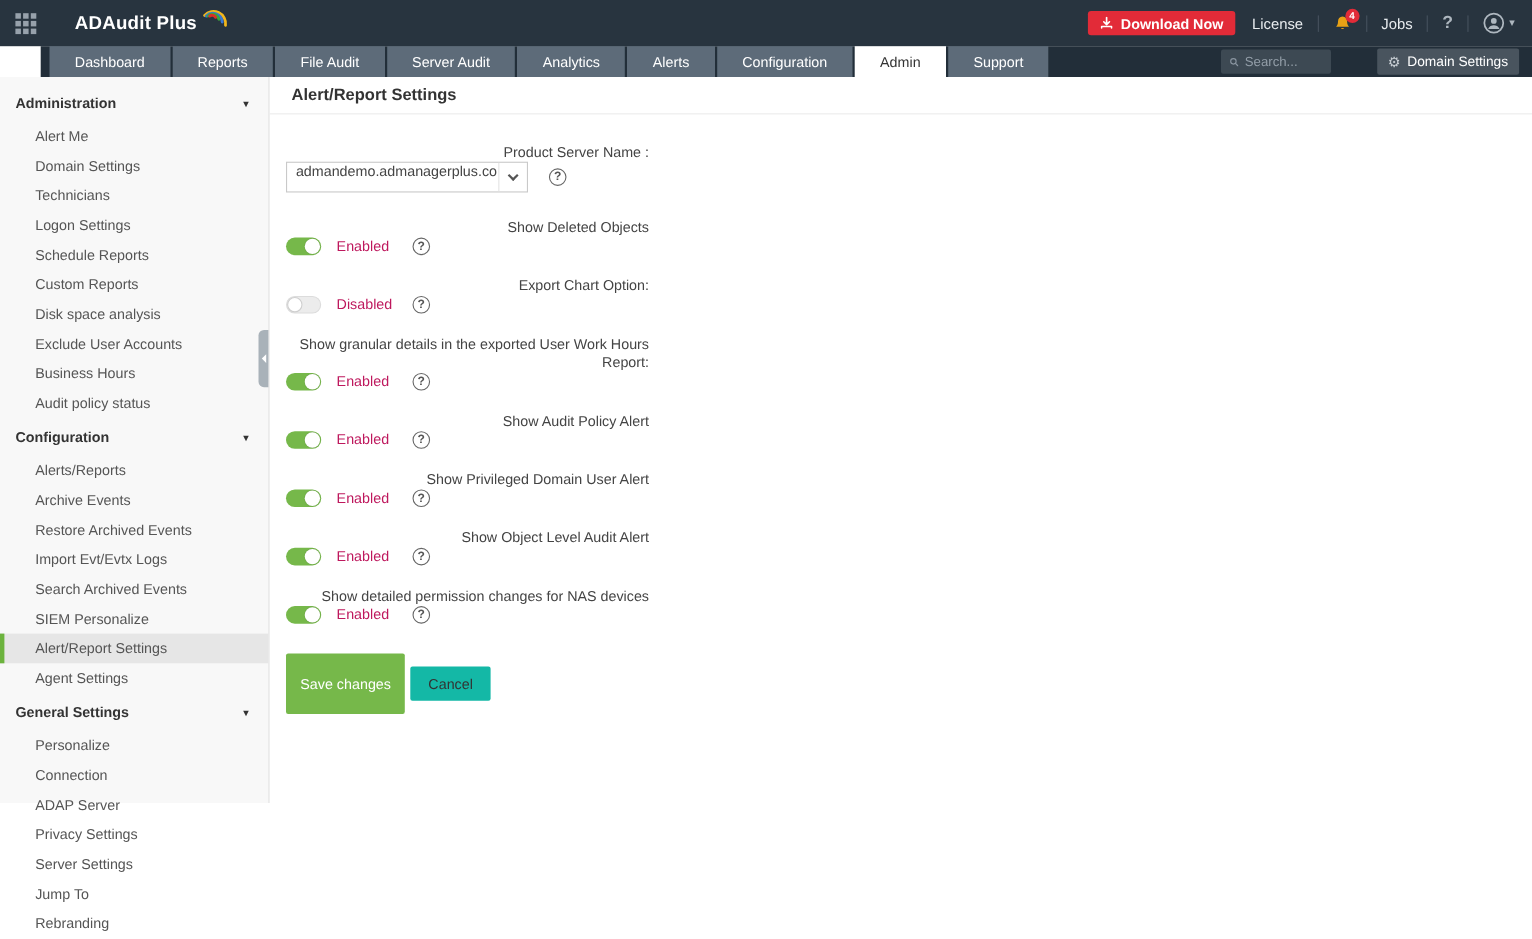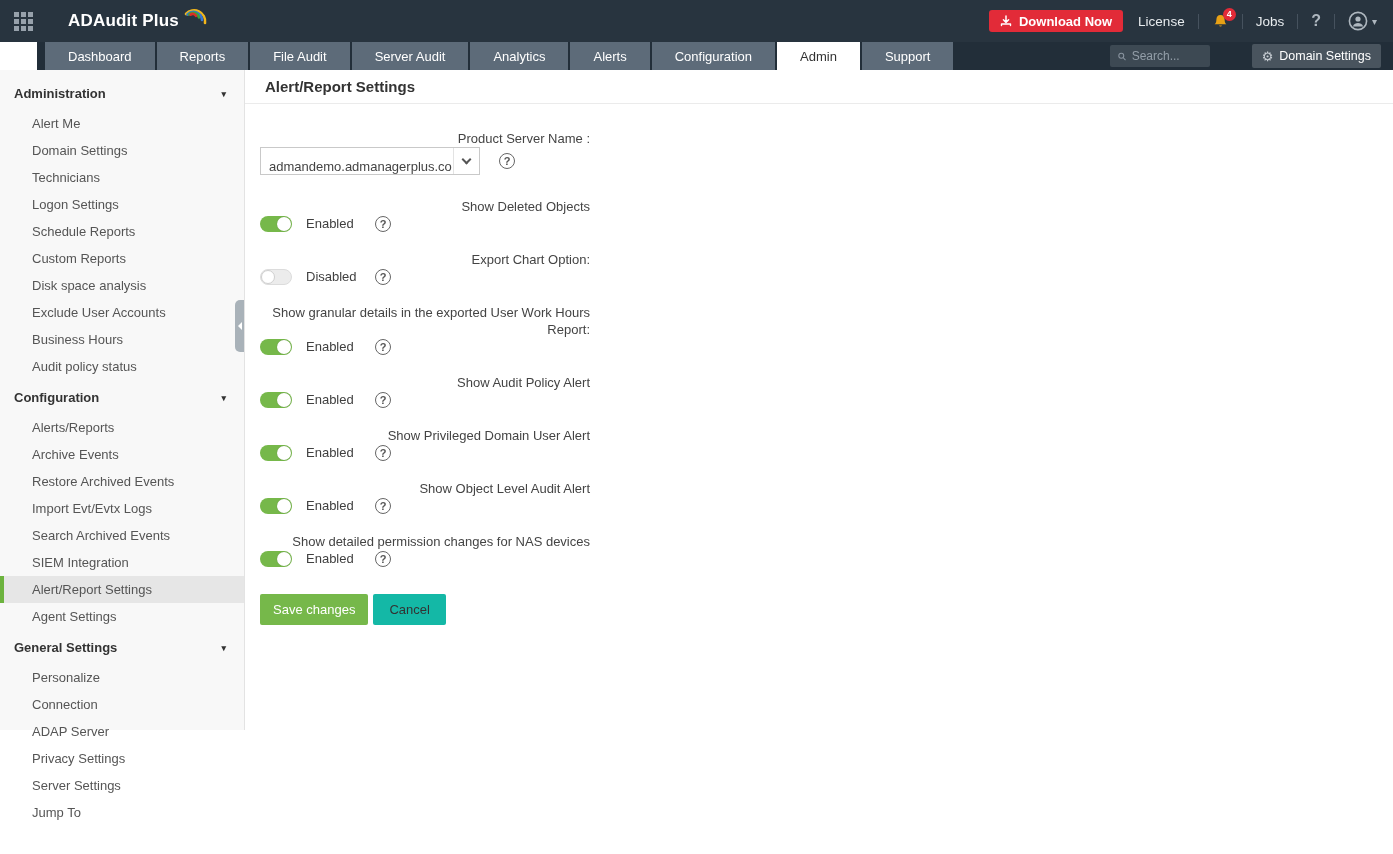--- a/index.html
+++ b/index.html
@@ -45,36 +45,36 @@
   .collapse-handle i { width: 0; height: 0; border-top: 4px solid transparent; border-bottom: 4px solid transparent; border-right: 4px solid #ffffff; display: block; }
   
   .content { flex: 1; background: #fff; }
   .content-header { height: 34px; display: flex; align-items: center; padding: 0 20px; border-bottom: 1px solid #ebebeb; }
   .page-title { font-size: 15px; font-weight: bold; color: #333; }
   .form { padding-top: 26px; }
   .row { display: flex; align-items: flex-start; margin-bottom: 19px; flex-direction: column; }
   .row-label { width: 345px; text-align: right; color: #444; font-size: 13px; line-height: 17px; flex-shrink: 0; }
   .row-control { display: flex; align-items: center; margin-left: 15px; }
   .select-row { margin-bottom: 23px; }
-  .select { display: flex; align-items: flex-end; border: 1px solid #c9c9c9; height: 28px; width: 220px; background: #fff; cursor: pointer; }
+  .select { display: flex; align-items: flex-start; border: 1px solid #c9c9c9; height: 28px; width: 220px; background: #fff; cursor: pointer; }
   .select-value { flex: 1; padding: 0 8px; font-size: 13px; color: #444; white-space: nowrap; overflow: hidden; }
   .select-arrow-box { width: 26px; height: 100%; display: flex; align-items: center; justify-content: center; border-left: 1px solid #e3e3e3; }
   .chev { width: 7px; height: 7px; border-right: 2px solid #555; border-bottom: 2px solid #555; transform: rotate(45deg); margin-top: -3px; }
   .help-circle { width: 16px; height: 16px; border: 1px solid #666; border-radius: 50%; color: #555; font-size: 11px; font-weight: bold; display: flex; align-items: center; justify-content: center; margin-left: 14px; cursor: pointer; flex-shrink: 0; }
   .help-circle.after-select { margin-left: 19px; }
   .toggle { width: 32px; height: 16px; border-radius: 9px; position: relative; cursor: pointer; flex-shrink: 0; margin-top: 1px; }
   .toggle.on { background: #76b84a; }
   .toggle.off { background: #ececec; border: 1px solid #dcdcdc; }
   .toggle .knob { position: absolute; top: 1px; width: 14px; height: 14px; border-radius: 50%; background: #fff; }
   .toggle.on .knob { right: 1px; box-shadow: 0 0 1px rgba(0,0,0,.3); }
   .toggle.off .knob { left: 0px; top: 0px; border: 1px solid #cfcfcf; }
-  .state-label { color: #404040; font-size: 13px; margin-left: 14px; width: 55px; }
+  .state-label { color: #be185d; font-size: 13px; margin-left: 14px; width: 55px; }
   .btn-row { margin-top: 27px; }
   .btn { font-size: 13px; border: none; cursor: pointer; border-radius: 2px; font-family: "Liberation Sans", sans-serif; }
-  .btn-save { background: #76b84a; color: #fff; padding: 8px 13px; }
+  .btn-save { background: #76b84a; color: #fff; padding: 20px 13px; }
   .btn-cancel { background: #14b8a6; color: #333; padding: 8px 16px; margin-left: 5px; }
 </style>
 </head>
 <body>
 
 <div class="topbar">
   <div class="apps-grid">
     <i></i>
       <i></i>
       <i></i>
@@ -173,33 +173,34 @@
         <div class="side-item">Audit policy status</div>
         <div class="section-header">
           <span>Configuration</span>
           <span class="section-arrow">▾</span>
         </div>
         <div class="side-item">Alerts/Reports</div>
         <div class="side-item">Archive Events</div>
         <div class="side-item">Restore Archived Events</div>
         <div class="side-item">Import Evt/Evtx Logs</div>
         <div class="side-item">Search Archived Events</div>
-        <div class="side-item">SIEM Integration</div>
+        <div class="side-item">SIEM Personalize</div>
         <div class="side-item selected">Alert/Report Settings</div>
         <div class="side-item">Agent Settings</div>
         <div class="section-header">
           <span>General Settings</span>
           <span class="section-arrow">▾</span>
         </div>
         <div class="side-item">Personalize</div>
         <div class="side-item">Connection</div>
         <div class="side-item">ADAP Server</div>
         <div class="side-item">Privacy Settings</div>
         <div class="side-item">Server Settings</div>
         <div class="side-item">Jump To</div>
+        <div class="side-item">Rebranding</div>
       </div>
     <div class="collapse-handle">
         <i></i>
       </div>
   </div>
 
   <div class="content">
     <div class="content-header">
       <span class="page-title">Alert/Report Settings</span>
     </div>

